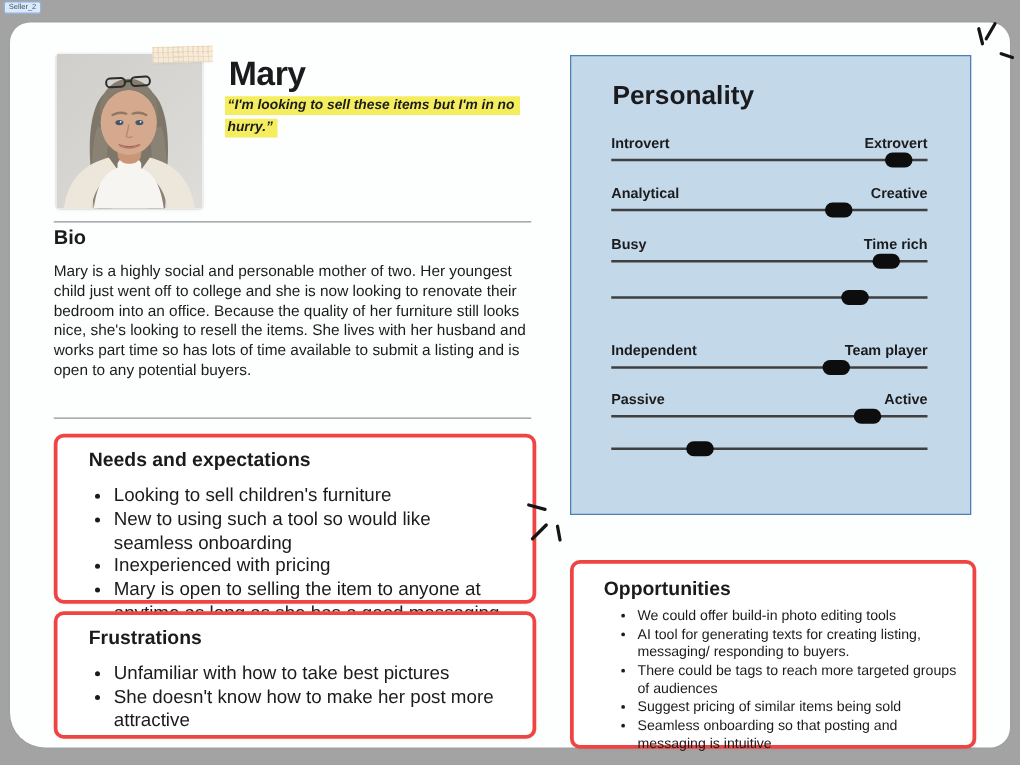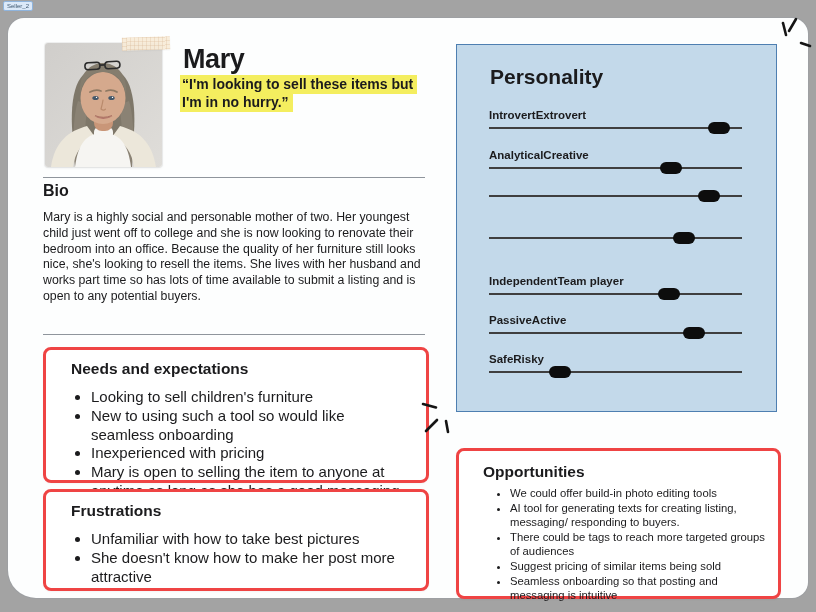--- a/index.html
+++ b/index.html
@@ -14,22 +14,22 @@
     overflow:hidden;box-shadow:0 0 0 1px rgba(0,0,0,.05),0 1px 3px rgba(0,0,0,.08);}
   .photo svg{display:block;}
   .tape{position:absolute;left:122px;top:37px;width:48px;height:13px;opacity:.92;transform:rotate(-1.5deg);
     background:
       repeating-linear-gradient(90deg,rgba(213,176,136,.28) 0 1px,transparent 1px 4px),
       repeating-linear-gradient(0deg,rgba(213,176,136,.28) 0 1px,transparent 1px 4px),
       #f8ecd9;
     box-shadow:0 1px 2px rgba(0,0,0,.05);}
   
   .name{position:absolute;left:183px;top:44px;font-size:27px;font-weight:700;letter-spacing:-.4px;}
-  .quote{position:absolute;left:180px;top:76px;width:242px;font-size:14px;font-weight:700;
-    line-height:17.5px;}
+  .quote{position:absolute;left:180px;top:76px;width:242px;font-size:11px;font-weight:700;
+    font-style:italic;line-height:17.5px;}
   .quote span{background:#f4ee5f;padding:1px 4px 2px 2px;-webkit-box-decoration-break:clone;box-decoration-break:clone;}
   .details{position:absolute;left:180px;top:106px;width:250px;}
   .detail-row{display:flex;line-height:15.7px;font-size:12px;}
   .detail-label{width:93px;text-align:right;font-weight:700;letter-spacing:.1px;}
   .detail-value{padding-left:11px;}
   .divider{position:absolute;left:43px;width:382px;height:1px;background:#8f959c;}
   
   .bio-title{position:absolute;left:43px;top:182px;font-size:16px;font-weight:700;}
   .bio-text{position:absolute;left:43px;top:210px;width:387px;font-size:12.3px;line-height:15.8px;}
   
@@ -40,21 +40,21 @@
   .card-needs{left:43px;top:347px;width:380px;height:130px;}
   .card-frustrations{left:43px;top:489px;width:380px;height:96px;}
   .card-opportunities{left:456px;top:448px;width:319px;height:145px;}
   .card-opportunities h2{margin:12px 0 0 24px;}
   .card-opportunities ul{margin:5px 12px 0 0;padding-left:51px;font-size:11.3px;line-height:14.6px;}
   
   .panel{position:absolute;left:456px;top:44px;width:321px;height:368px;background:#c3d9ea;
     border:1px solid #4e7fb1;box-sizing:border-box;}
   .panel h2{position:absolute;left:33px;top:20px;margin:0;font-size:21px;font-weight:700;}
   .slider{position:absolute;left:32px;width:253px;}
-  .slider-labels{display:flex;font-size:11.5px;font-weight:700;line-height:13px;}
+  .slider-labels{display:flex;justify-content:space-between;font-size:11.5px;font-weight:700;line-height:13px;}
   .slider-track{position:relative;margin-top:5px;height:2px;background:#3f3f3f;}
   .slider-handle{position:absolute;top:50%;transform:translate(-50%,-50%);width:22px;height:12px;
     border-radius:6.5px;background:#0d0d0d;}
   
   .sparkle{position:absolute;}
   .sparkle path{stroke:#151515;stroke-width:2.6;stroke-linecap:round;fill:none;}
 </style>
 </head>
 <body>
 
@@ -159,20 +159,24 @@
       <div class="slider-labels">
         <span>Analytical</span>
         <span>Creative</span>
       </div>
       <div class="slider-track">
         <div class="slider-handle" style="left: 72%;"></div>
       </div>
     </div>
 
     <div class="slider" style="top:145px">
+      <div class="slider-labels">
+        <span>Busy</span>
+        <span>Time rich</span>
+      </div>
       <div class="slider-track">
         <div class="slider-handle" style="left: 87%;"></div>
       </div>
     </div>
 
     <div class="slider" style="top:187px">
       <div class="slider-track">
         <div class="slider-handle" style="left: 77%;"></div>
       </div>
     </div>
@@ -191,24 +195,20 @@
       <div class="slider-labels">
         <span>Passive</span>
         <span>Active</span>
       </div>
       <div class="slider-track">
         <div class="slider-handle" style="left: 81%;"></div>
       </div>
     </div>
 
     <div class="slider" style="top:308px">
-      <div class="slider-labels">
-        <span>Safe</span>
-        <span>Risky</span>
-      </div>
       <div class="slider-track">
         <div class="slider-handle" style="left: 28%;"></div>
       </div>
     </div>
   </div>
 
   <div class="card card-opportunities">
     <h2>Opportunities</h2>
     <ul>
       <li>We could offer build-in photo editing tools</li>

